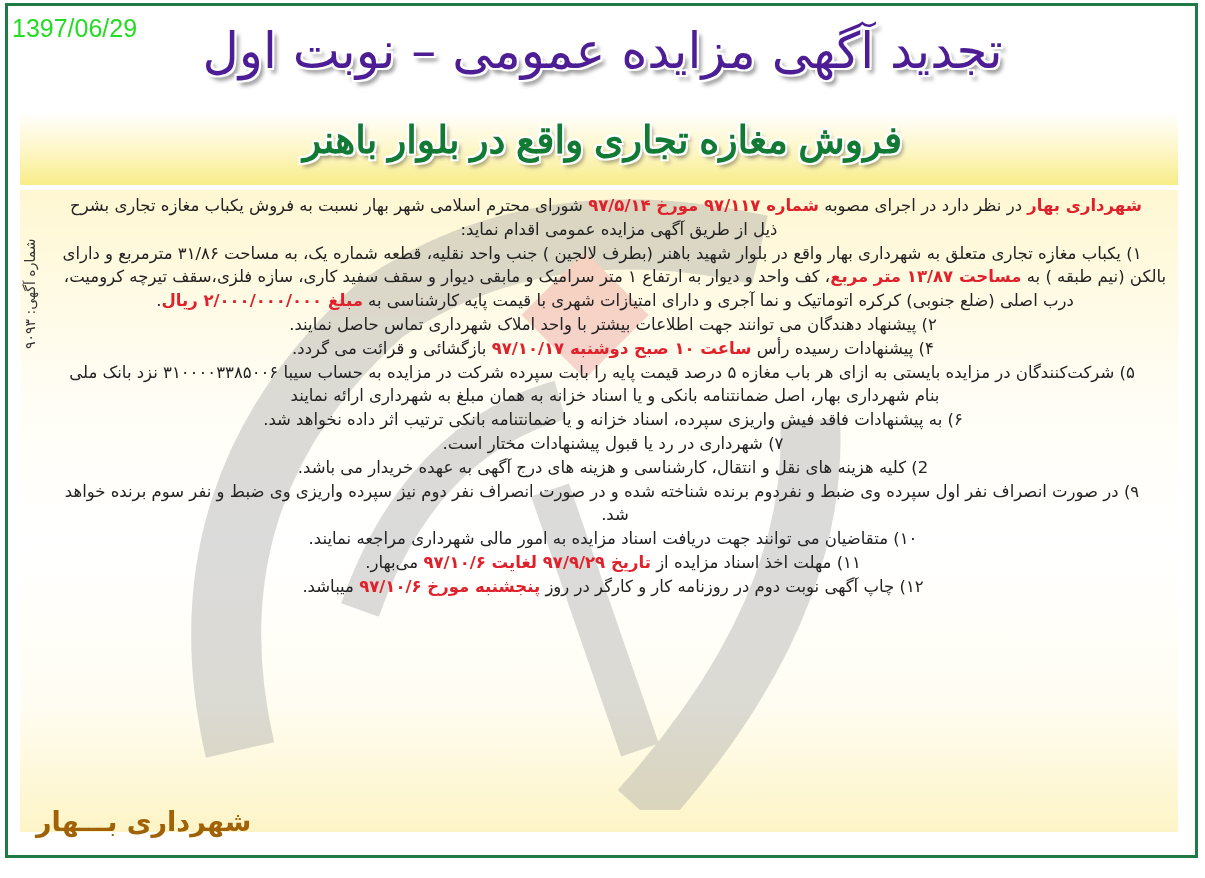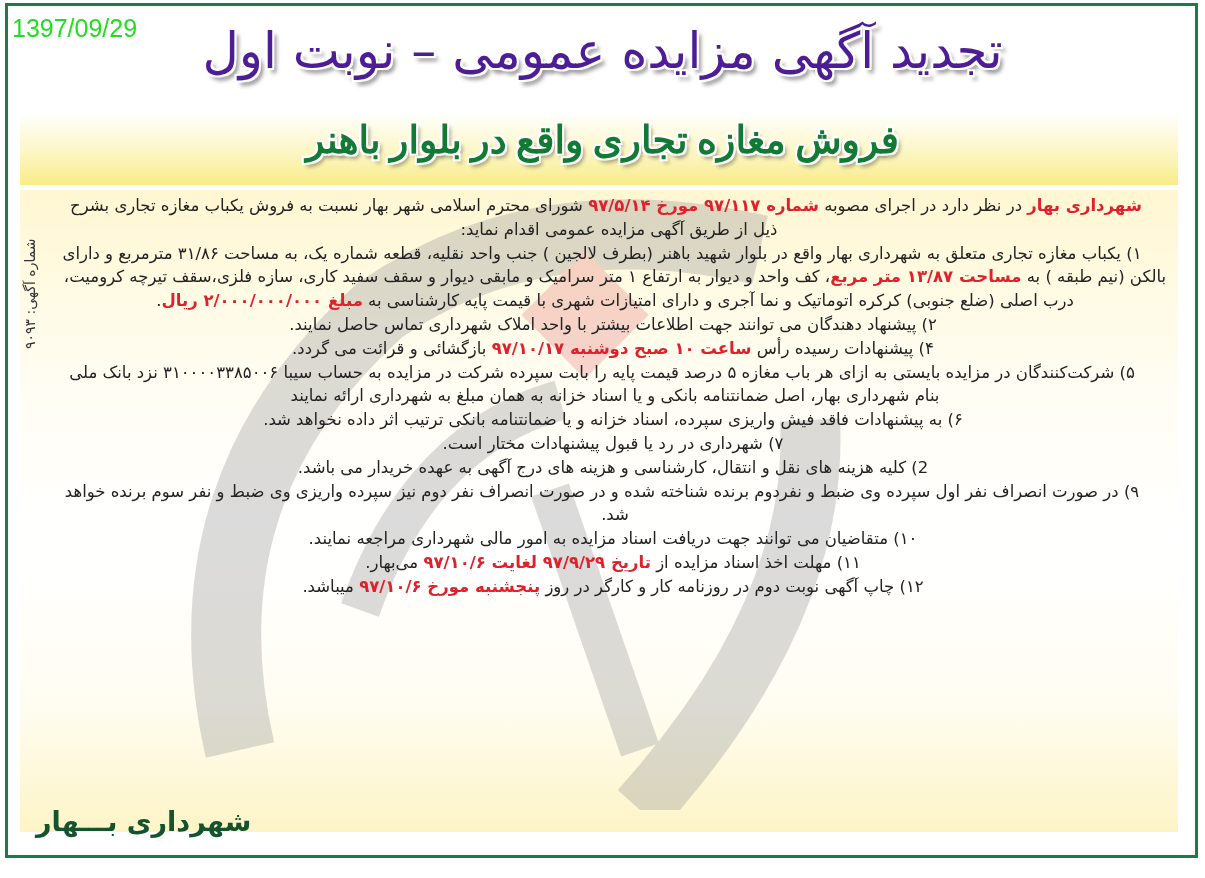--- a/index.html
+++ b/index.html
@@ -5,44 +5,44 @@
   html, body { margin: 0; padding: 0; background: #ffffff; }
   body { width: 1205px; height: 878px; position: relative; overflow: hidden; font-family: "DejaVu Sans", sans-serif; }
   .frame { position: absolute; left: 5px; top: 3px; width: 1193px; height: 855px; border: 3px solid #1f7a45; box-sizing: border-box; background: #ffffff; }
   .date { position: absolute; left: 12px; top: 14px; color: #22dd22; font-family: "Liberation Sans", sans-serif; font-size: 25px; }
   .title-main { position: absolute; left: 0; right: 0; top: 22px; text-align: center; direction: rtl;
     color: #4c1d95; font-family: "DejaVu Sans", sans-serif; font-weight: normal; font-size: 50px;
     text-shadow: 2px 2px 0 #ffffff, -2px -2px 0 #ffffff, 2px -2px 0 #ffffff, -2px 2px 0 #ffffff, 4px 5px 4px rgba(0,0,0,0.45); }
   .band { position: absolute; left: 20px; top: 112px; width: 1158px; height: 73px;
     background: linear-gradient(to bottom, #ffffff 0%, #fdf6c4 55%, #f8ec88 100%); }
   .title-sub { position: absolute; left: 0; right: 0; top: 118px; text-align: center; direction: rtl;
-    color: #137a35; font-family: Liberation Serif, serif; font-weight: bold; font-size: 38px;
+    color: #137a35; font-family: Liberation Sans, sans-serif; font-weight: bold; font-size: 38px;
     text-shadow: 2px 2px 0 #ffffff, -2px -2px 0 #ffffff, 2px -2px 0 #ffffff, -2px 2px 0 #ffffff, 3px 4px 4px rgba(0,0,0,0.4); }
   .body-bg { position: absolute; left: 20px; top: 190px; width: 1158px; height: 642px;
     background: linear-gradient(to bottom, #fff7d2 0%, #fffdf3 30%, #ffffff 55%, #fffdf2 80%, #fdf4c6 100%); }
   .watermark { position: absolute; left: 120px; top: 190px; width: 800px; height: 620px; opacity: 0.35; }
   .side-note { position: absolute; left: 22px; top: 214px; width: 30px; height: 160px;
     writing-mode: vertical-rl; transform: rotate(180deg); direction: rtl;
     font-family: "DejaVu Sans", sans-serif; font-size: 14px; color: #333; text-align: center; white-space: nowrap; }
   .content { position: absolute; left: 60px; top: 194px; width: 1118px; direction: rtl; text-align: center;
     font-family: "DejaVu Sans", sans-serif; font-size: 16.5px; line-height: 23.8px; color: #222; }
   .content p { margin: 0; }
   .intro { text-indent: 26px; }
   .item { padding-right: 12px; }
   .item.wrap { padding-right: 8px; text-indent: 26px; }
   .hl { color: #e0202a; font-weight: bold; }
   .signature { position: absolute; left: 36px; top: 806px; direction: rtl;
-    color: #14532d; font-weight: bold; font-size: 27px; font-family: "DejaVu Sans", sans-serif; }
+    color: #a16207; font-weight: bold; font-size: 27px; font-family: "DejaVu Sans", sans-serif; }
 </style>
 </head>
 <body>
 
 <div class="frame"></div>
 
-<div class="date">1397/09/29</div>
+<div class="date">1397/06/29</div>
 
 <div class="band"></div>
 <div class="body-bg"></div>
 
 <svg class="watermark" viewBox="0 0 800 620">
   <path d="M120 560 Q60 300 260 120 Q420 10 640 60" fill="none" stroke="#9a9a9a" stroke-width="70"></path>
   <path d="M520 620 Q700 420 690 230" fill="none" stroke="#9a9a9a" stroke-width="60"></path>
   <path d="M240 420 Q300 250 440 210" fill="none" stroke="#9a9a9a" stroke-width="40"></path>
   <path d="M430 300 L520 560" fill="none" stroke="#9a9a9a" stroke-width="40"></path>
   <rect x="420" y="80" width="90" height="90" fill="#e88a8a" transform="rotate(45 465 125)"></rect>

